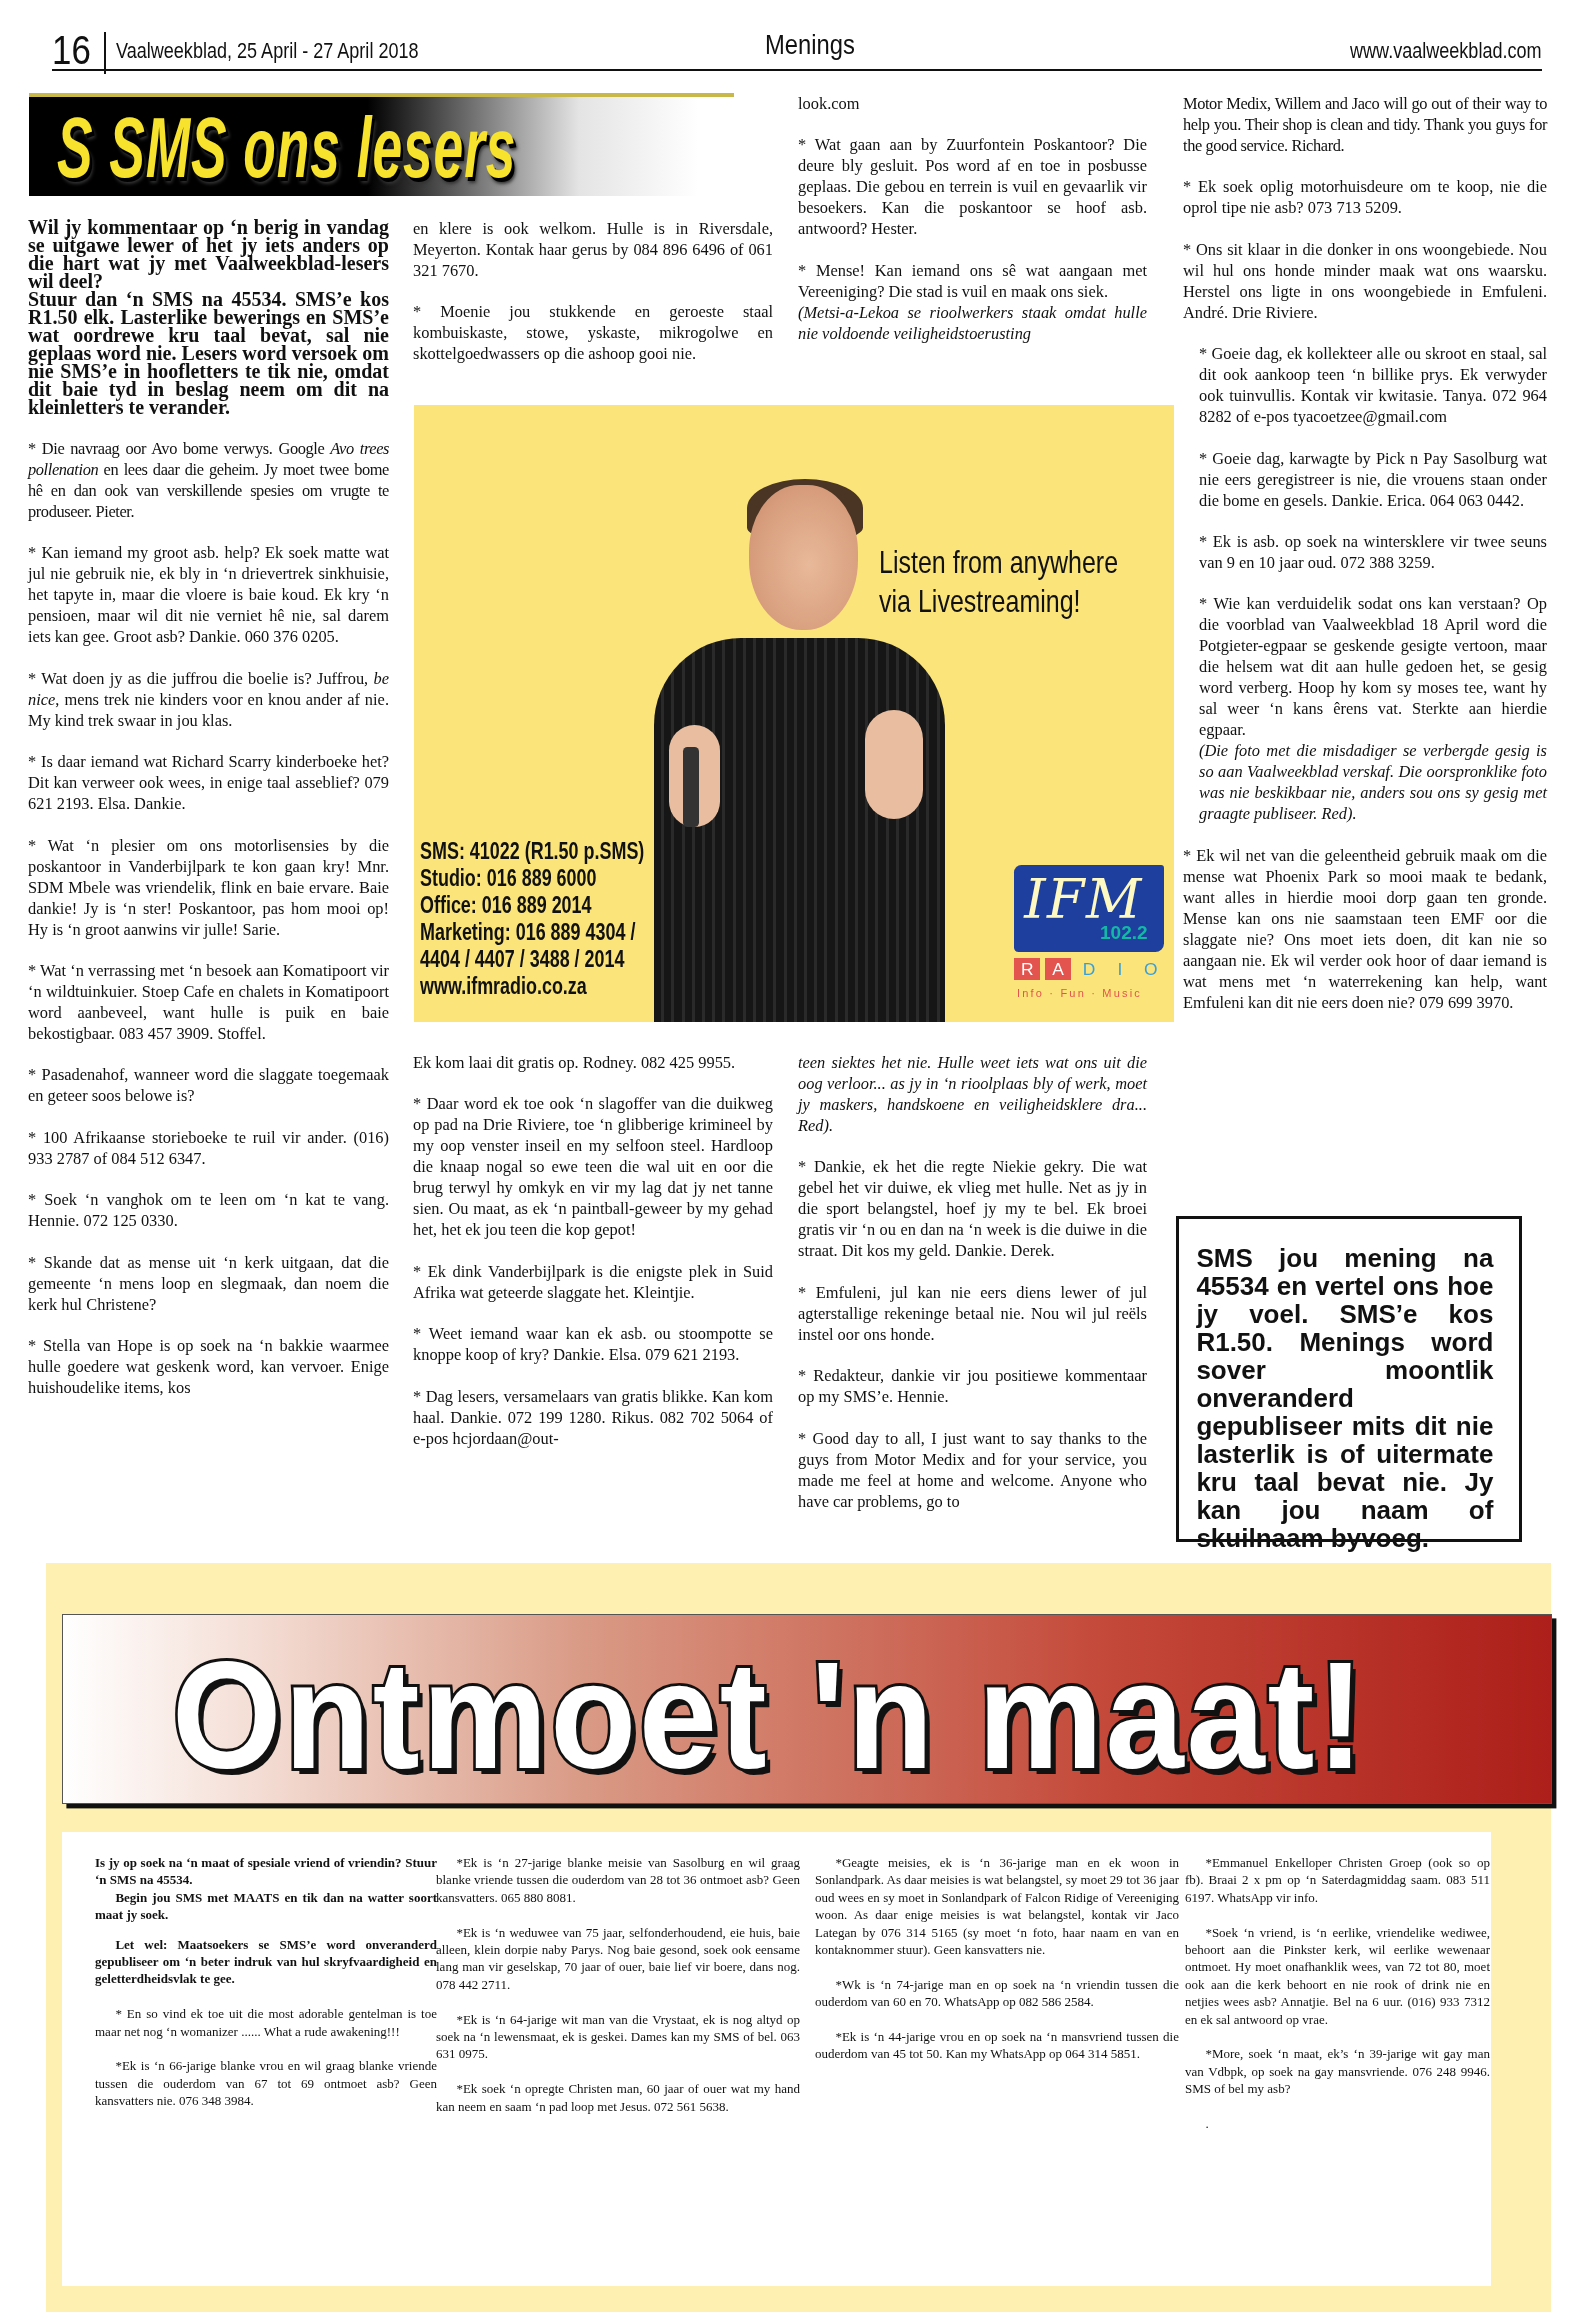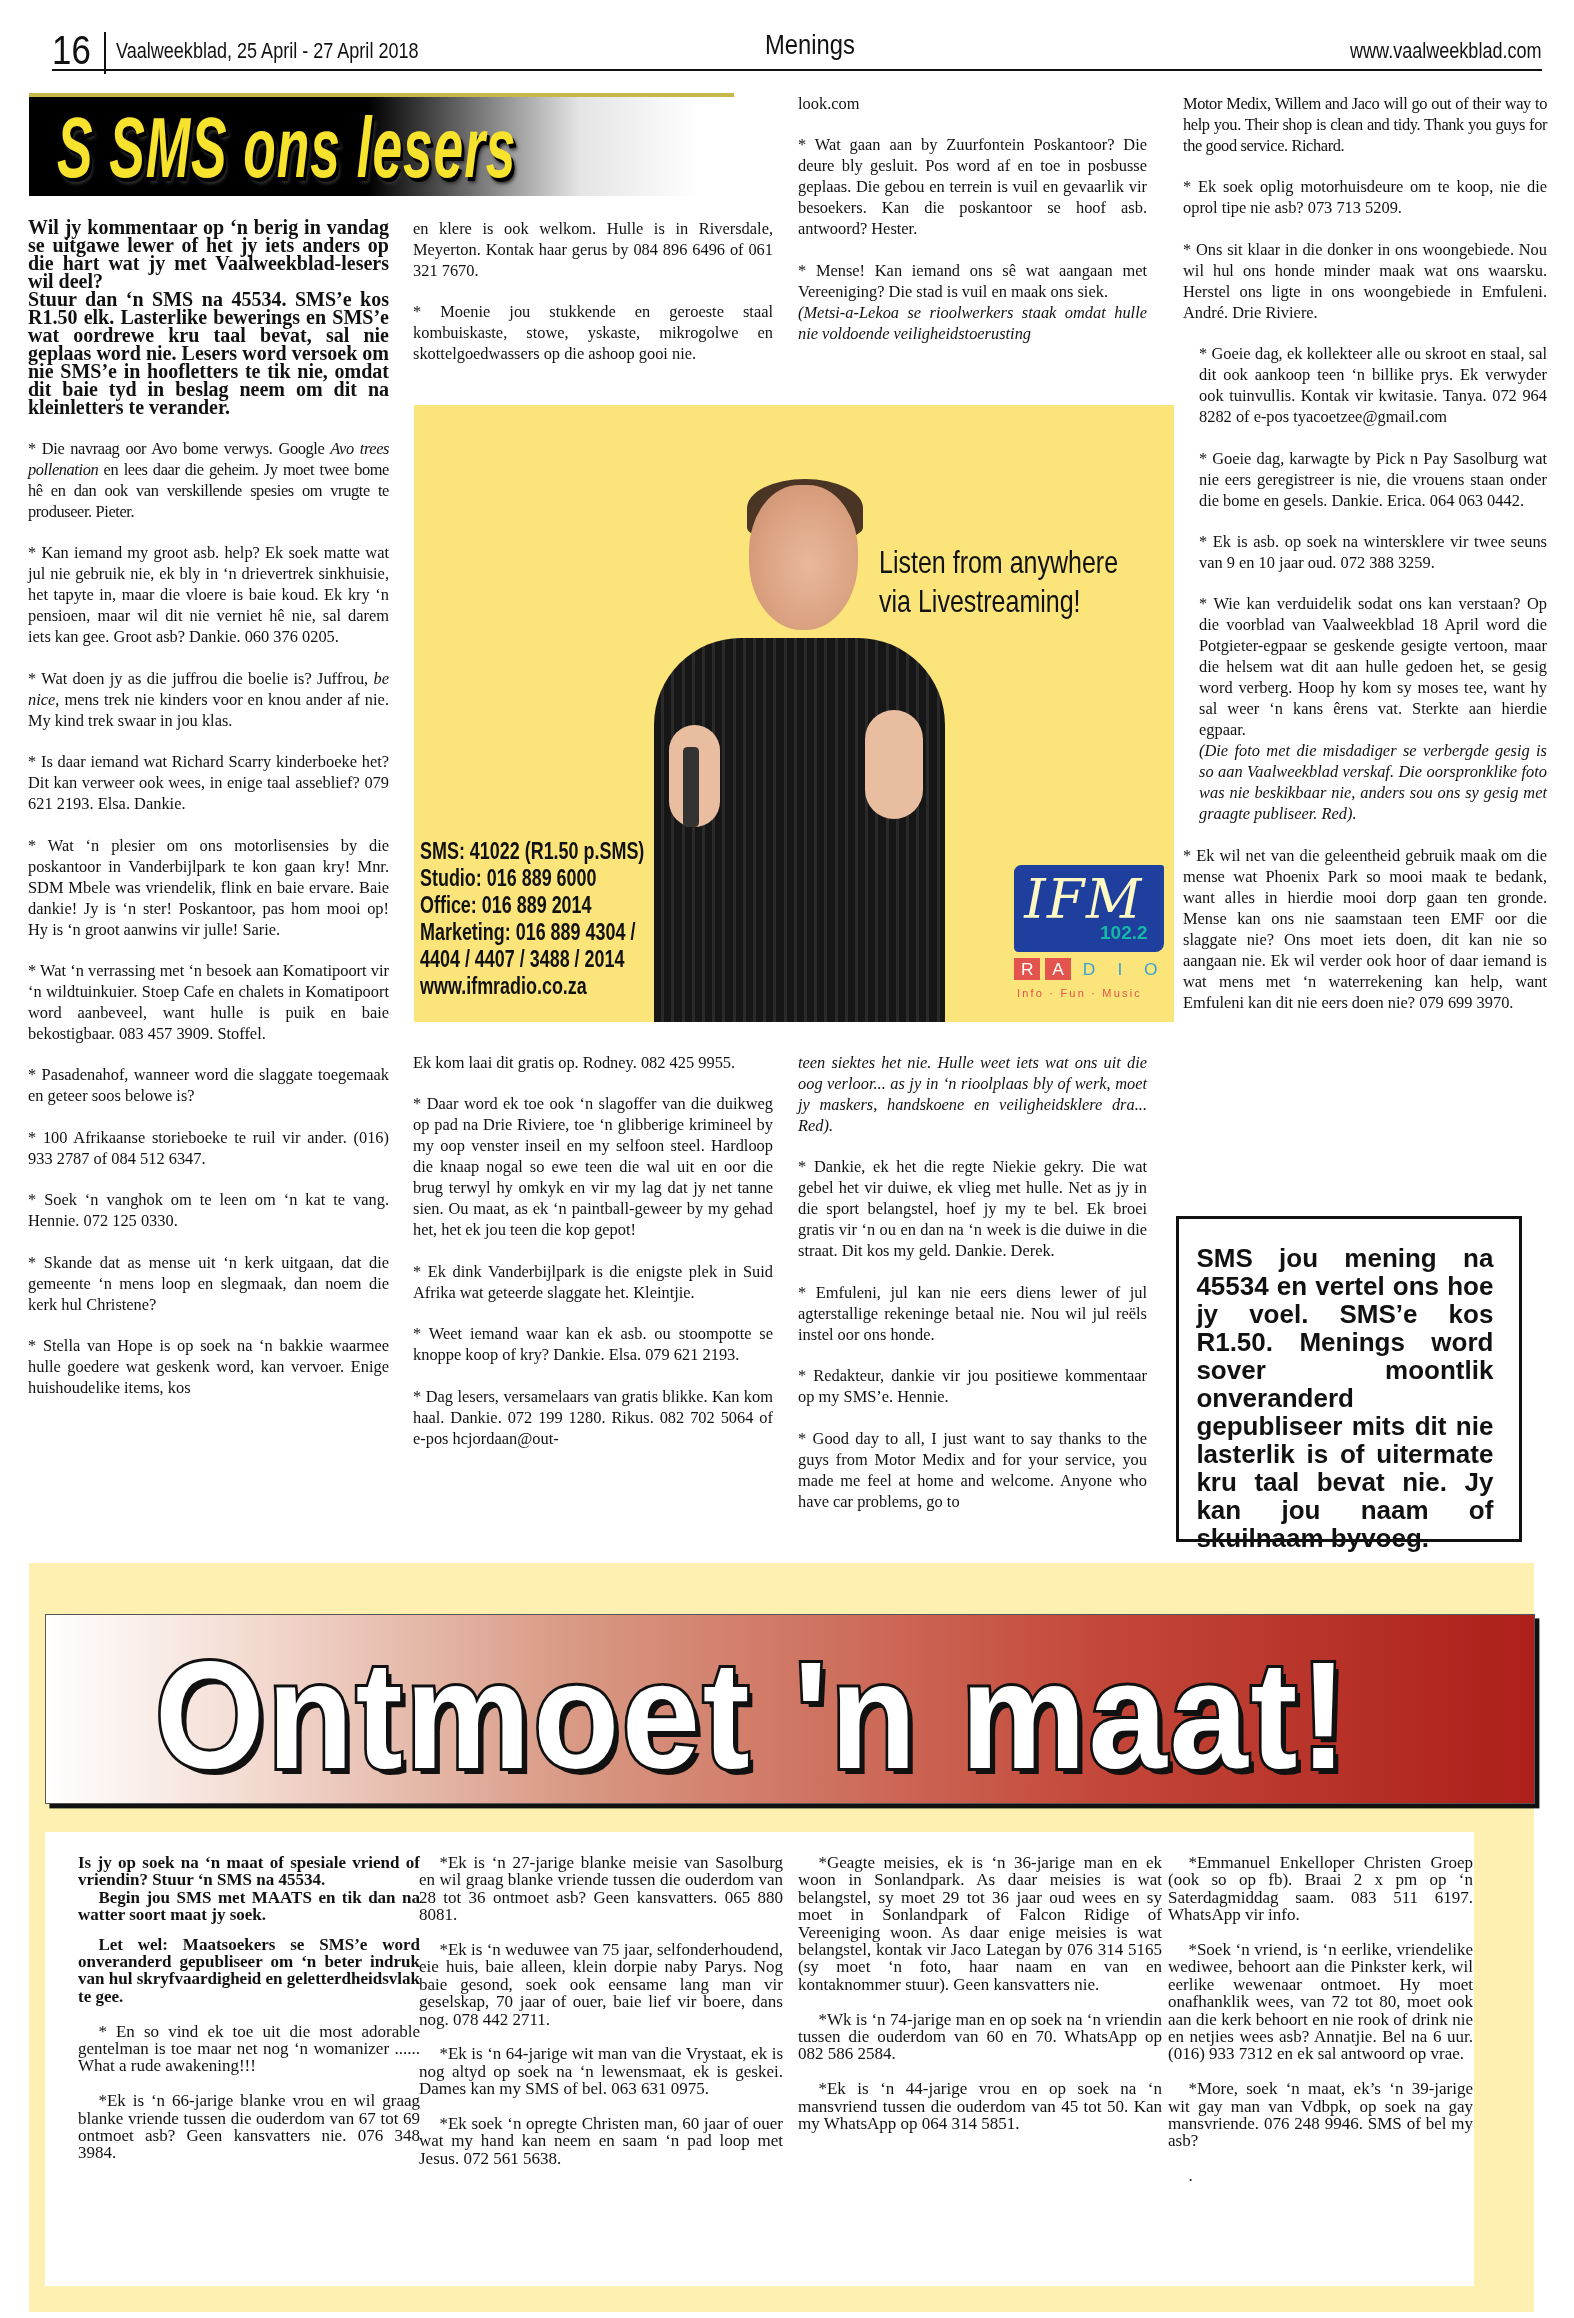--- a/index.html
+++ b/index.html
@@ -56,29 +56,29 @@
   .ad-logo-freq { position: absolute; left: 86px; top: 57px; font-family: "Liberation Sans", sans-serif; font-size: 19px; color: #14b8a6; font-weight: bold; }
   .ad-logo-radio { position: absolute; left: 0; top: 93px; width: 150px; display: flex; gap: 4.4px; }
   .ad-logo-radio span { display: inline-block; width: 27px; height: 22px; font-family: "Liberation Sans", sans-serif; font-size: 17.4px; text-align: center; line-height: 22px; }
   .ad-logo-slogan { position: absolute; left: 2.9px; top: 122px; font-family: "Liberation Sans", sans-serif; font-size: 11px; color: #e2544d; letter-spacing: 2.2px; white-space: nowrap; }
 
   
   .sms-box { position: absolute; left: 1176px; top: 1216px; width: 346px; height: 326px; border: 3.6px solid #111; background: #fff; }
   .sms-box-text { position: absolute; left: 17.4px; top: 25px; width: 297px; font-family: "Liberation Sans", sans-serif; font-weight: bold; font-size: 26px; line-height: 28px; text-align: justify; color: #111; }
 
   
-  .maat-section { position: absolute; left: 29px; top: 1563px; width: 1505px; height: 749px; background: #fdf0b0; }
+  .maat-section { position: absolute; left: 46px; top: 1563px; width: 1505px; height: 749px; background: #fdf0b0; }
   .maat-banner { position: absolute; left: 16px; top: 51px; width: 1490px; height: 190px;
     background: linear-gradient(90deg, #ffffff 0%, #f5e0d8 12%, #d99a85 35%, #c4493a 70%, #ad1f1a 100%);
     box-shadow: 4.4px 4.4px 0 #111; border: 1.5px solid #555; }
   .maat-title { position: absolute; left: 109px; top: 20.4px; font-family: "Liberation Sans", sans-serif; font-weight: bold; font-size: 153px; line-height: 160px;
     color: #fff; -webkit-text-stroke: 5.8px #111; paint-order: stroke fill; letter-spacing: 2.9px; transform: scaleX(0.92); transform-origin: left; white-space: nowrap;
     text-shadow: 5.8px 5.8px 0 #111; }
   .maat-inner { position: absolute; left: 16px; top: 269px; width: 1429px; height: 454px; background: #fff; }
-  .mcol { position: absolute; top: 22px; font-size: 17px; line-height: 17.4px; text-align: justify; }
+  .mcol { position: absolute; top: 22px; font-size: 13px; line-height: 17.4px; text-align: justify; }
   .mcol p { margin-bottom: 17.4px; text-indent: 20.4px; }
   .mcol p.noind { text-indent: 0; }
   .mcol .intro { font-weight: bold; }
   .mcol .intro-ind { font-weight: bold; text-indent: 20.4px; margin-bottom: 12px; }
   .mcol1 { left: 33px; width: 342px; }
   .mcol2 { left: 374px; width: 364px; }
   .mcol3 { left: 753px; width: 364px; }
   .mcol4 { left: 1123px; width: 305px; }
 </style>
 </head>

